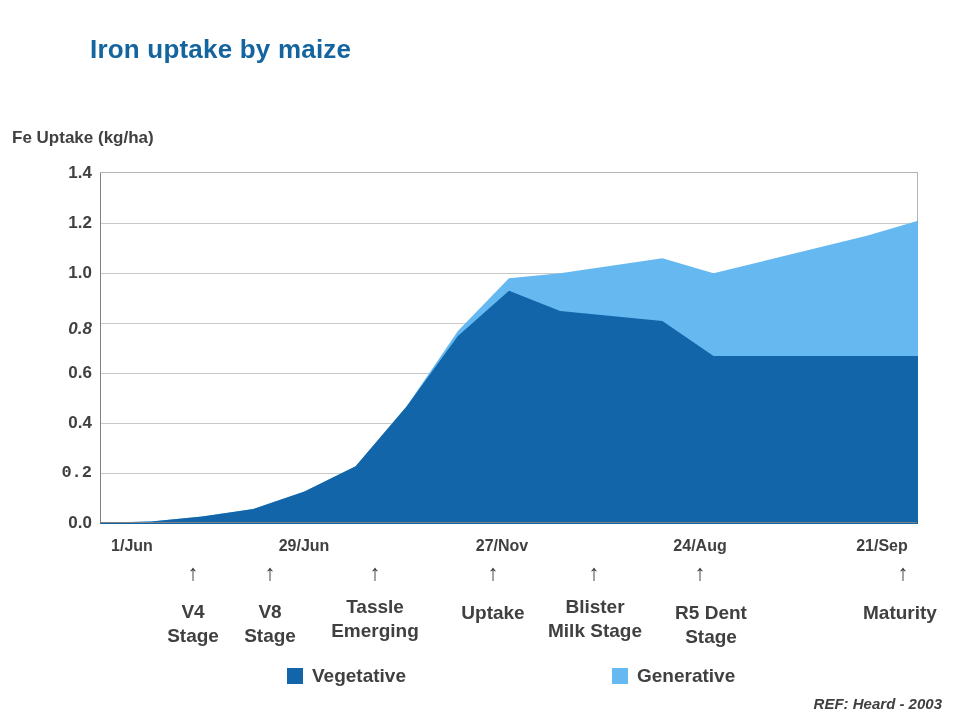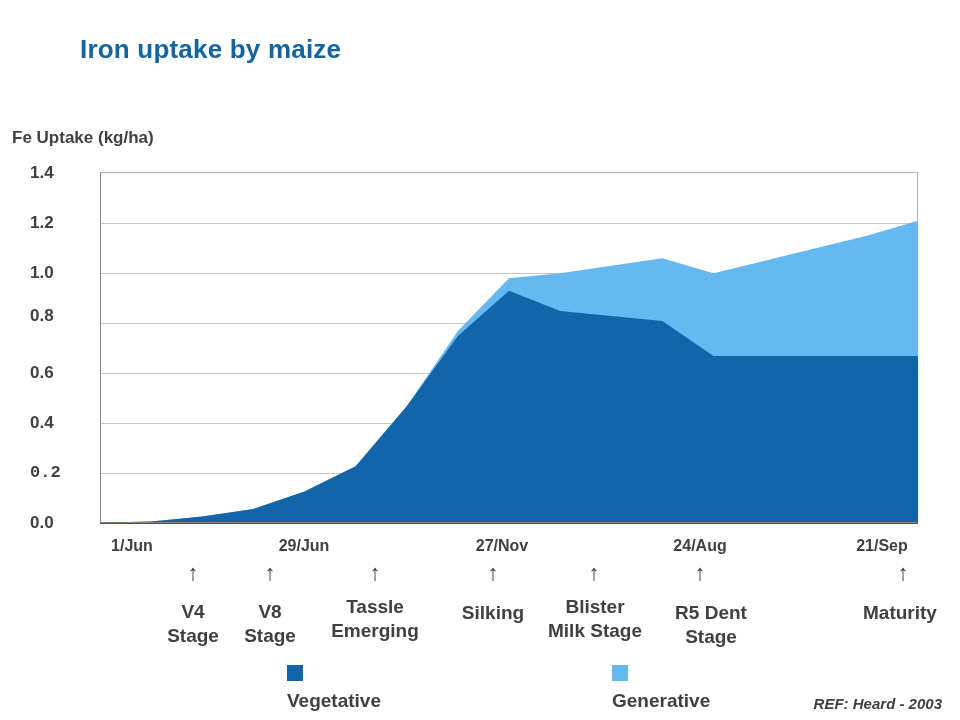--- a/index.html
+++ b/index.html
@@ -3,21 +3,21 @@
 <meta charset="utf-8">
 <style>
   * { box-sizing: border-box; }
   html, body { margin:0; padding:0; }
   body {
     width:960px; height:720px; background:#ffffff;
     font-family:"Liberation Sans", sans-serif;
     position:relative; overflow:hidden;
   }
   #title {
-    position:absolute; left:80px; top:34px;
+    position:absolute; left:90px; top:34px;
     font-size:26px; font-weight:bold; color:#1464a0;
     letter-spacing:0.2px;
   }
   #ylabel {
     position:absolute; left:12px; top:128px;
     font-size:17px; font-weight:bold; color:#404040;
   }
   
   #plot {
     position:absolute; left:100px; top:172px; width:818px; height:351px;
@@ -27,57 +27,57 @@
   #plot .gridline {
     position:absolute; left:0; width:100%; height:1px; background:#c8c8c8;
   }
   #plot .axisline-bottom {
     position:absolute; left:0; bottom:0; width:100%; height:1px; background:#808080;
   }
   #plot .axisline-left {
     position:absolute; left:0; top:0; width:1px; height:100%; background:#808080;
   }
   #plot svg { position:absolute; left:0; top:0; }
-  .ytick-wrap { position:absolute; left:30px; width:62px; 
+  .ytick-wrap { position:absolute; left:30px; width:62px; text-align:right;
     font-size:17px; font-weight:bold; color:#404040; }
   .xtick {
     position:absolute; font-size:16px; font-weight:bold; color:#404040;
     text-align:center; white-space:nowrap;
   }
   .stage-arrow {
     position:absolute; font-size:22px; color:#404040; line-height:1;
     text-align:center; white-space:nowrap;
   }
   .stage-label {
     position:absolute; font-size:19px; font-weight:bold; color:#404040;
     text-align:center; white-space:nowrap; line-height:1.28;
   }
   #legend {
     position:absolute; left:0; top:662px; width:960px; height:30px;
   }
   .legend-item {
-    position:absolute; display:flex; align-items:flex-start; gap:9px;flex-direction:column;
+    position:absolute; display:flex; align-items:center; gap:9px;
   }
   .legend-swatch { width:16px; height:16px; display:inline-block; }
   .legend-text { font-size:19px; font-weight:bold; color:#404040; }
   #ref {
     position:absolute; right:18px; bottom:8px;
     font-size:15px; font-weight:bold; font-style:italic; color:#404040;text-align:center;
   }
 </style>
 </head>
 <body>
 
 <div id="title">Iron uptake by maize</div>
 <div id="ylabel">Fe Uptake (kg/ha)</div>
 
 <div class="ytick-wrap" style="top:163px;">1.4</div>
 <div class="ytick-wrap" style="top:213px;">1.2</div>
 <div class="ytick-wrap" style="top:263px;">1.0</div>
-<div class="ytick-wrap" style="top:306px;">0.8</div>
+<div class="ytick-wrap" style="top:319px;font-style:italic;">0.8</div>
 <div class="ytick-wrap" style="top:363px;">0.6</div>
 <div class="ytick-wrap" style="top:413px;">0.4</div>
 <div class="ytick-wrap" style="top:463px;font-family:Liberation Mono, monospace;">0.2</div>
 <div class="ytick-wrap" style="top:513px;">0.0</div>
 
 <div id="plot">
   <div class="gridline" style="top:50px;"></div>
   <div class="gridline" style="top:100px;"></div>
   <div class="gridline" style="top:150px;"></div>
   <div class="gridline" style="top:200px;"></div>
@@ -103,21 +103,21 @@
 <div class="stage-arrow" style="left:240px; top:562px; width:60px;">↑</div>
 <div class="stage-arrow" style="left:345px; top:562px; width:60px;">↑</div>
 <div class="stage-arrow" style="left:463px; top:562px; width:60px;">↑</div>
 <div class="stage-arrow" style="left:564px; top:562px; width:60px;">↑</div>
 <div class="stage-arrow" style="left:670px; top:562px; width:60px;">↑</div>
 <div class="stage-arrow" style="left:873px; top:562px; width:60px;">↑</div>
 
 <div class="stage-label" style="left:153px; top:600px; width:80px;">V4<br>Stage</div>
 <div class="stage-label" style="left:229px; top:600px; width:82px;">V8<br>Stage</div>
 <div class="stage-label" style="left:313px; top:595px; width:124px;">Tassle<br>Emerging</div>
-<div class="stage-label" style="left:443px; top:601px; width:100px;">Silking</div>
+<div class="stage-label" style="left:443px; top:601px; width:100px;">Uptake</div>
 <div class="stage-label" style="left:527px; top:595px; width:136px;">Blister<br>Milk Stage</div>
 <div class="stage-label" style="left:653px; top:601px; width:116px;">R5 Dent<br>Stage</div>
 <div class="stage-label" style="left:845px; top:601px; width:110px;">Maturity</div>
 
 <div id="legend">
   <div class="legend-item" style="left:287px; top:3px;">
     <span class="legend-swatch" id="sw0" style="background: rgb(17, 101, 168);"></span>
     <span class="legend-text">Vegetative</span>
   </div>
   <div class="legend-item" style="left:612px; top:3px;">

